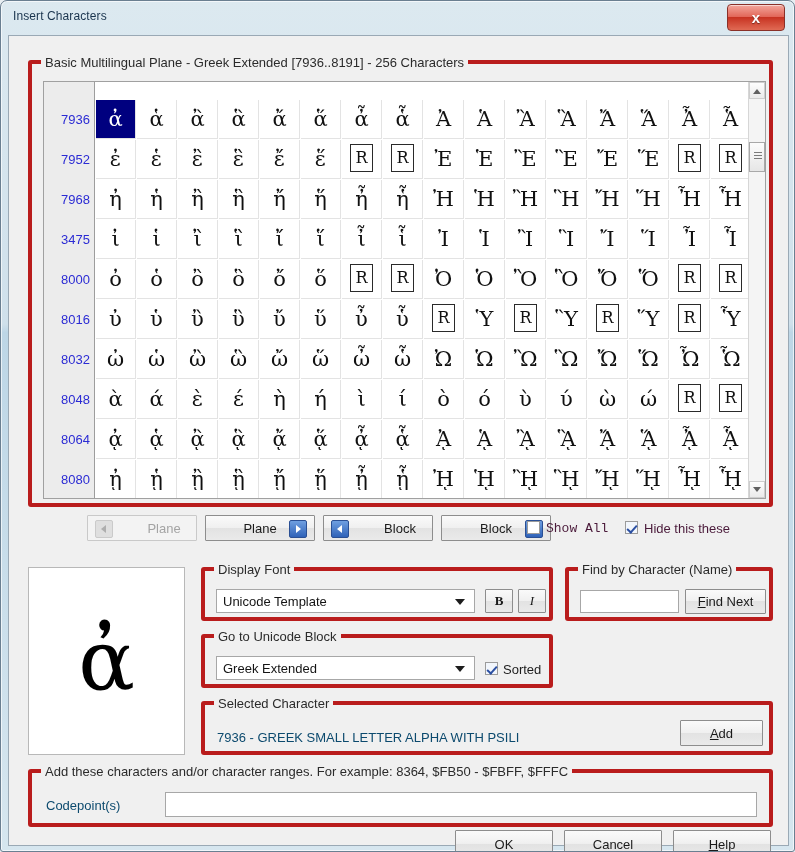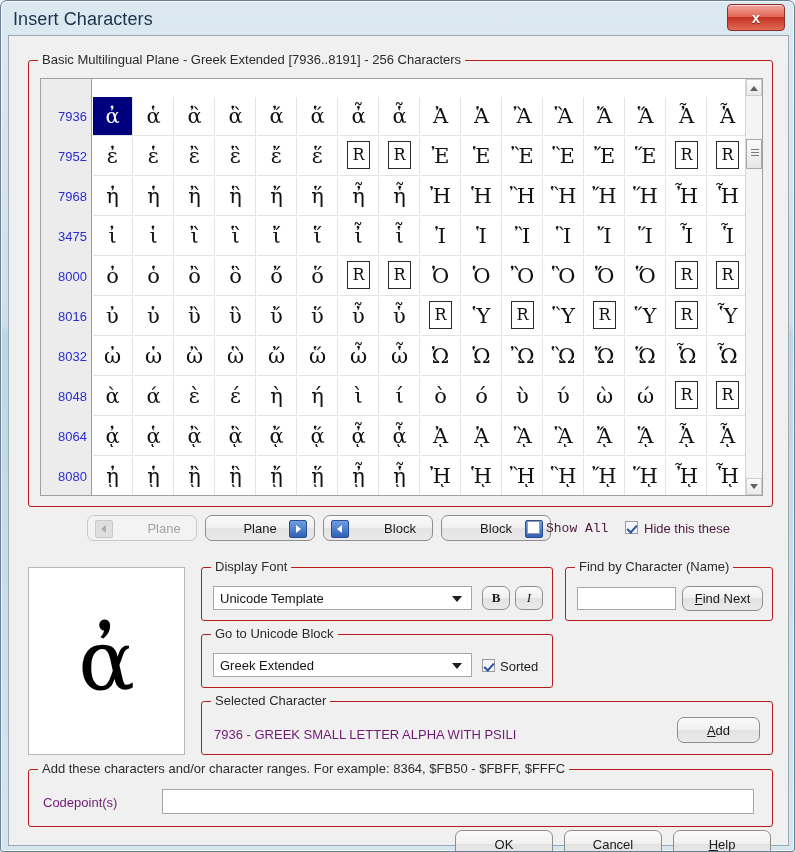--- a/index.html
+++ b/index.html
@@ -17,21 +17,21 @@
     border-radius:7px 7px 3px 3px;
     background:linear-gradient(180deg,#dce9f0 0%,#cfe0eb 38%,#bdd6e6 39%,#d6e6ef 100%);
     box-shadow:inset 0 0 0 1px rgba(255,255,255,.65);
     overflow:hidden;
   }
   #titlebar{
     position:absolute;left:0;top:0;width:795px;height:36px;
   }
   #title-text{
     position:absolute;left:12px;top:8px;
-    font-size:18px;color:#19334d;
+    font-size:12px;color:#19334d;
     letter-spacing:.1px;
     white-space:nowrap;
   }
   #close-btn{
     position:absolute;right:11px;top:3px;width:56px;height:25px;
     border:1px solid #8a3028;border-radius:4px;
     background:linear-gradient(180deg,#f3a79c 0%,#e2685a 46%,#c6301f 47%,#e06a54 100%);
     box-shadow:inset 0 1px 0 rgba(255,255,255,.55);
     cursor:pointer;
   }
@@ -42,21 +42,21 @@
     text-shadow:0 1px 1px rgba(0,0,0,.45);
     font-family:"Liberation Sans", sans-serif;
   }
   
   #client{
     position:absolute;left:7px;top:34px;width:781px;height:811px;
     background:#f0f0f0;border:1px solid #9aa9b5;
     box-sizing:border-box;
   }
   
-  .group{position:absolute;border:1px solid #b91c1c;border-radius:3px;box-sizing:border-box;}
+  .group{position:absolute;border:4px solid #b91c1c;border-radius:3px;box-sizing:border-box;}
   .group-label{
     position:absolute;top:-9px;left:9px;background:#f0f0f0;
     padding:0 4px;font-size:13px;color:#2b2b2b;white-space:nowrap;
   }
   
   #grid-group{left:19px;top:24px;width:745px;height:447px;}
   #grid-outer{
     position:absolute;left:11px;top:17px;width:723px;height:418px;
     border:1px solid #a0a0a0;background:#fff;box-sizing:border-box;overflow:hidden;
   }
@@ -112,21 +112,21 @@
     background:linear-gradient(180deg,#fcfcfc,#e6e6e6);
     border:1px solid #a8a8a8;box-sizing:border-box;cursor:pointer;
   }
   #sb-thumb i{
     position:absolute;left:4px;top:9px;width:8px;height:1px;background:#7a7a7a;
     box-shadow:0 3px 0 #7a7a7a,0 6px 0 #7a7a7a;
   }
   
   .btn{
     position:absolute;box-sizing:border-box;
-    border:1px solid #8d8d8d;border-radius:7px;
+    border:1px solid #8d8d8d;border-radius:1px;
     background:linear-gradient(180deg,#fafafa 0%,#f0f0f0 48%,#e2e2e2 49%,#eaeaea 100%);
     font-size:13px;color:#1a1a1a;cursor:pointer;
     text-align:right;white-space:nowrap;
   }
   .btn.disabled{color:#a4a4a4;border-color:#c9c9c9;background:#f3f3f3;cursor:default;}
   .btn-lbl{position:absolute;left:0;top:0;width:100%;height:100%;display:flex;align-items:center;justify-content:center;}
   .arrowbox{
     position:absolute;top:50%;margin-top:-8px;width:16px;height:16px;
     border-radius:2px;
     background:linear-gradient(180deg,#6f9fe0,#2f62b8);
@@ -175,21 +175,21 @@
   }
   .combo{
     position:absolute;box-sizing:border-box;
     border:1px solid #a7a7a7;background:#fff;cursor:pointer;
   }
   .combo-val{position:absolute;left:6px;top:0;height:100%;display:flex;align-items:center;font-size:13px;color:#141414;}
   .combo-arrow{
     position:absolute;right:9px;top:50%;margin-top:-2px;width:0;height:0;
     border-left:5px solid transparent;border-right:5px solid transparent;border-top:6px solid #1d1d1d;
   }
-  .static-text{position:absolute;font-size:13px;color:#701a75;white-space:nowrap;}
+  .static-text{position:absolute;font-size:13px;color:#0c4a6e;white-space:nowrap;}
   
   #spin{position:absolute;right:1px;top:1px;width:17px;height:20px;}
   .spin-half{position:absolute;left:0;width:17px;height:10px;box-sizing:border-box;
     border:1px solid #b4b4b4;background:linear-gradient(180deg,#fbfbfb,#ececec);cursor:pointer;}
   .spin-half.t{top:0;}
   .spin-half.b{top:10px;}
   .spin-tri{position:absolute;left:50%;top:50%;width:0;height:0;
     border-left:4px solid transparent;border-right:4px solid transparent;}
   .t .spin-tri{margin:-2px 0 0 -4px;border-bottom:4px solid #30509c;}
   .b .spin-tri{margin:-2px 0 0 -4px;border-top:4px solid #30509c;}

